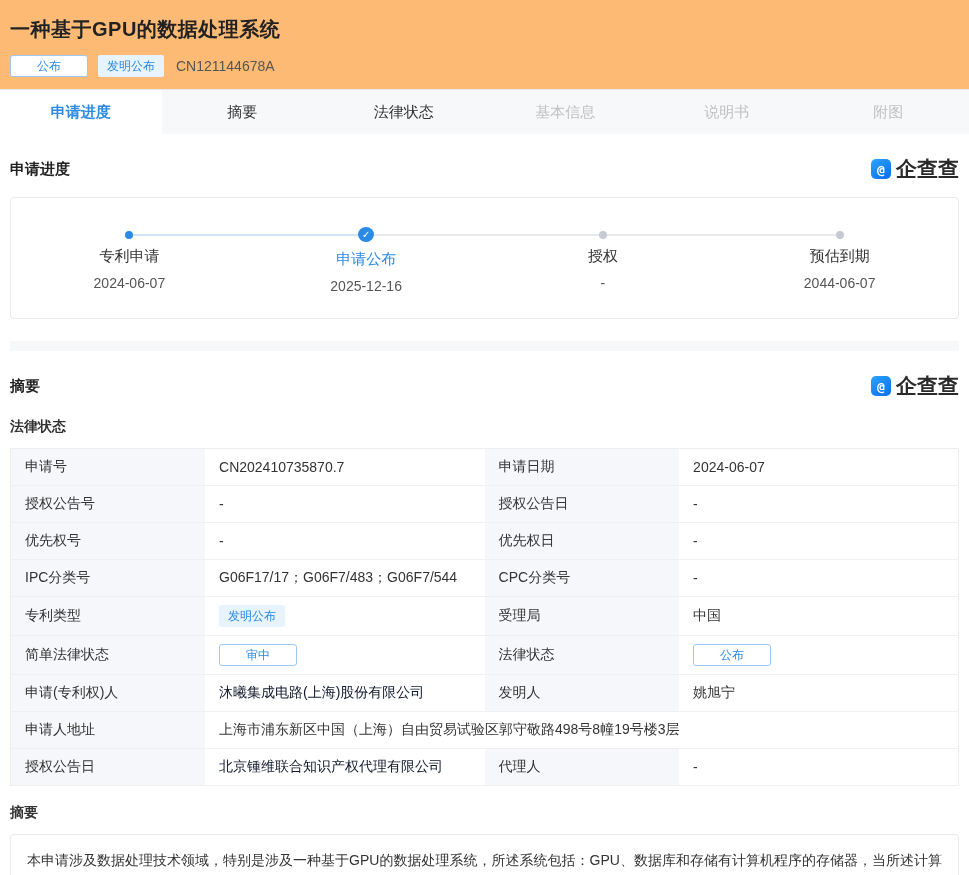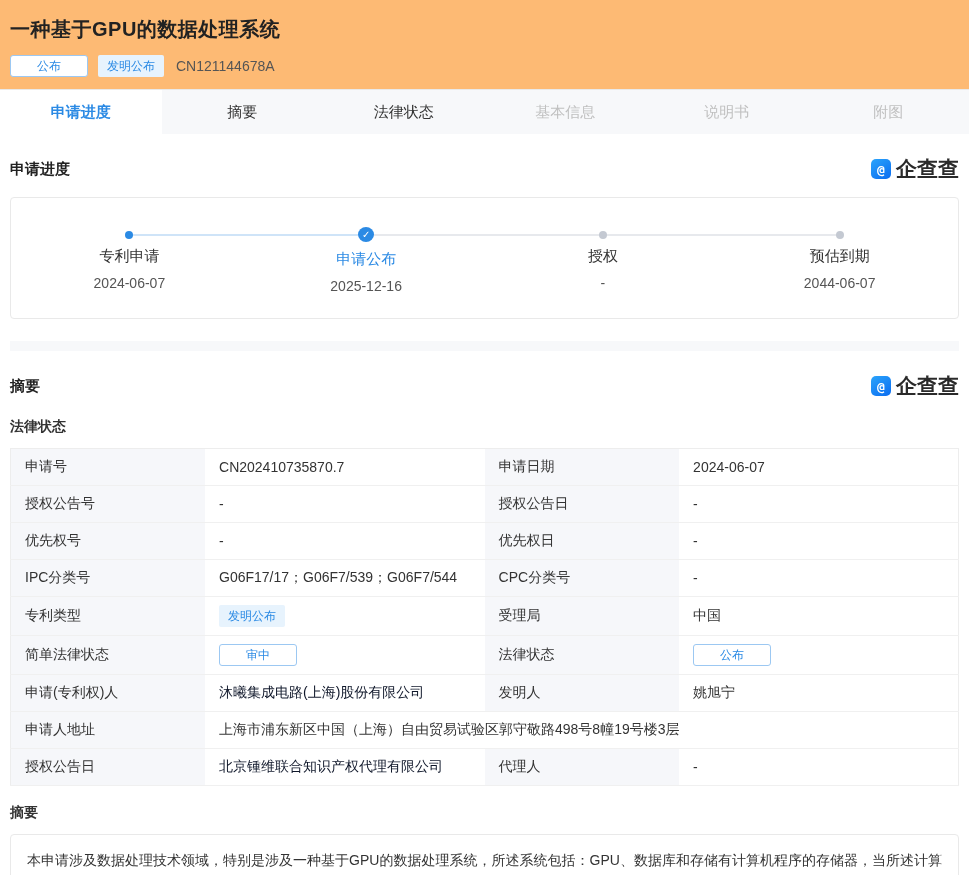--- a/index.html
+++ b/index.html
@@ -169,21 +169,21 @@
       <td class="val">-</td>
     </tr>
     <tr>
       <td class="lbl">优先权号</td>
       <td class="val">-</td>
       <td class="lbl">优先权日</td>
       <td class="val">-</td>
     </tr>
     <tr>
       <td class="lbl">IPC分类号</td>
-      <td class="val">G06F17/17；G06F7/539；G06F7/544</td>
+      <td class="val">G06F17/17；G06F7/483；G06F7/544</td>
       <td class="lbl">CPC分类号</td>
       <td class="val">-</td>
     </tr>
     <tr>
       <td class="lbl">专利类型</td>
       <td class="val">
         <span class="badge-light">发明公布</span>
       </td>
       <td class="lbl">受理局</td>
       <td class="val">中国</td>

